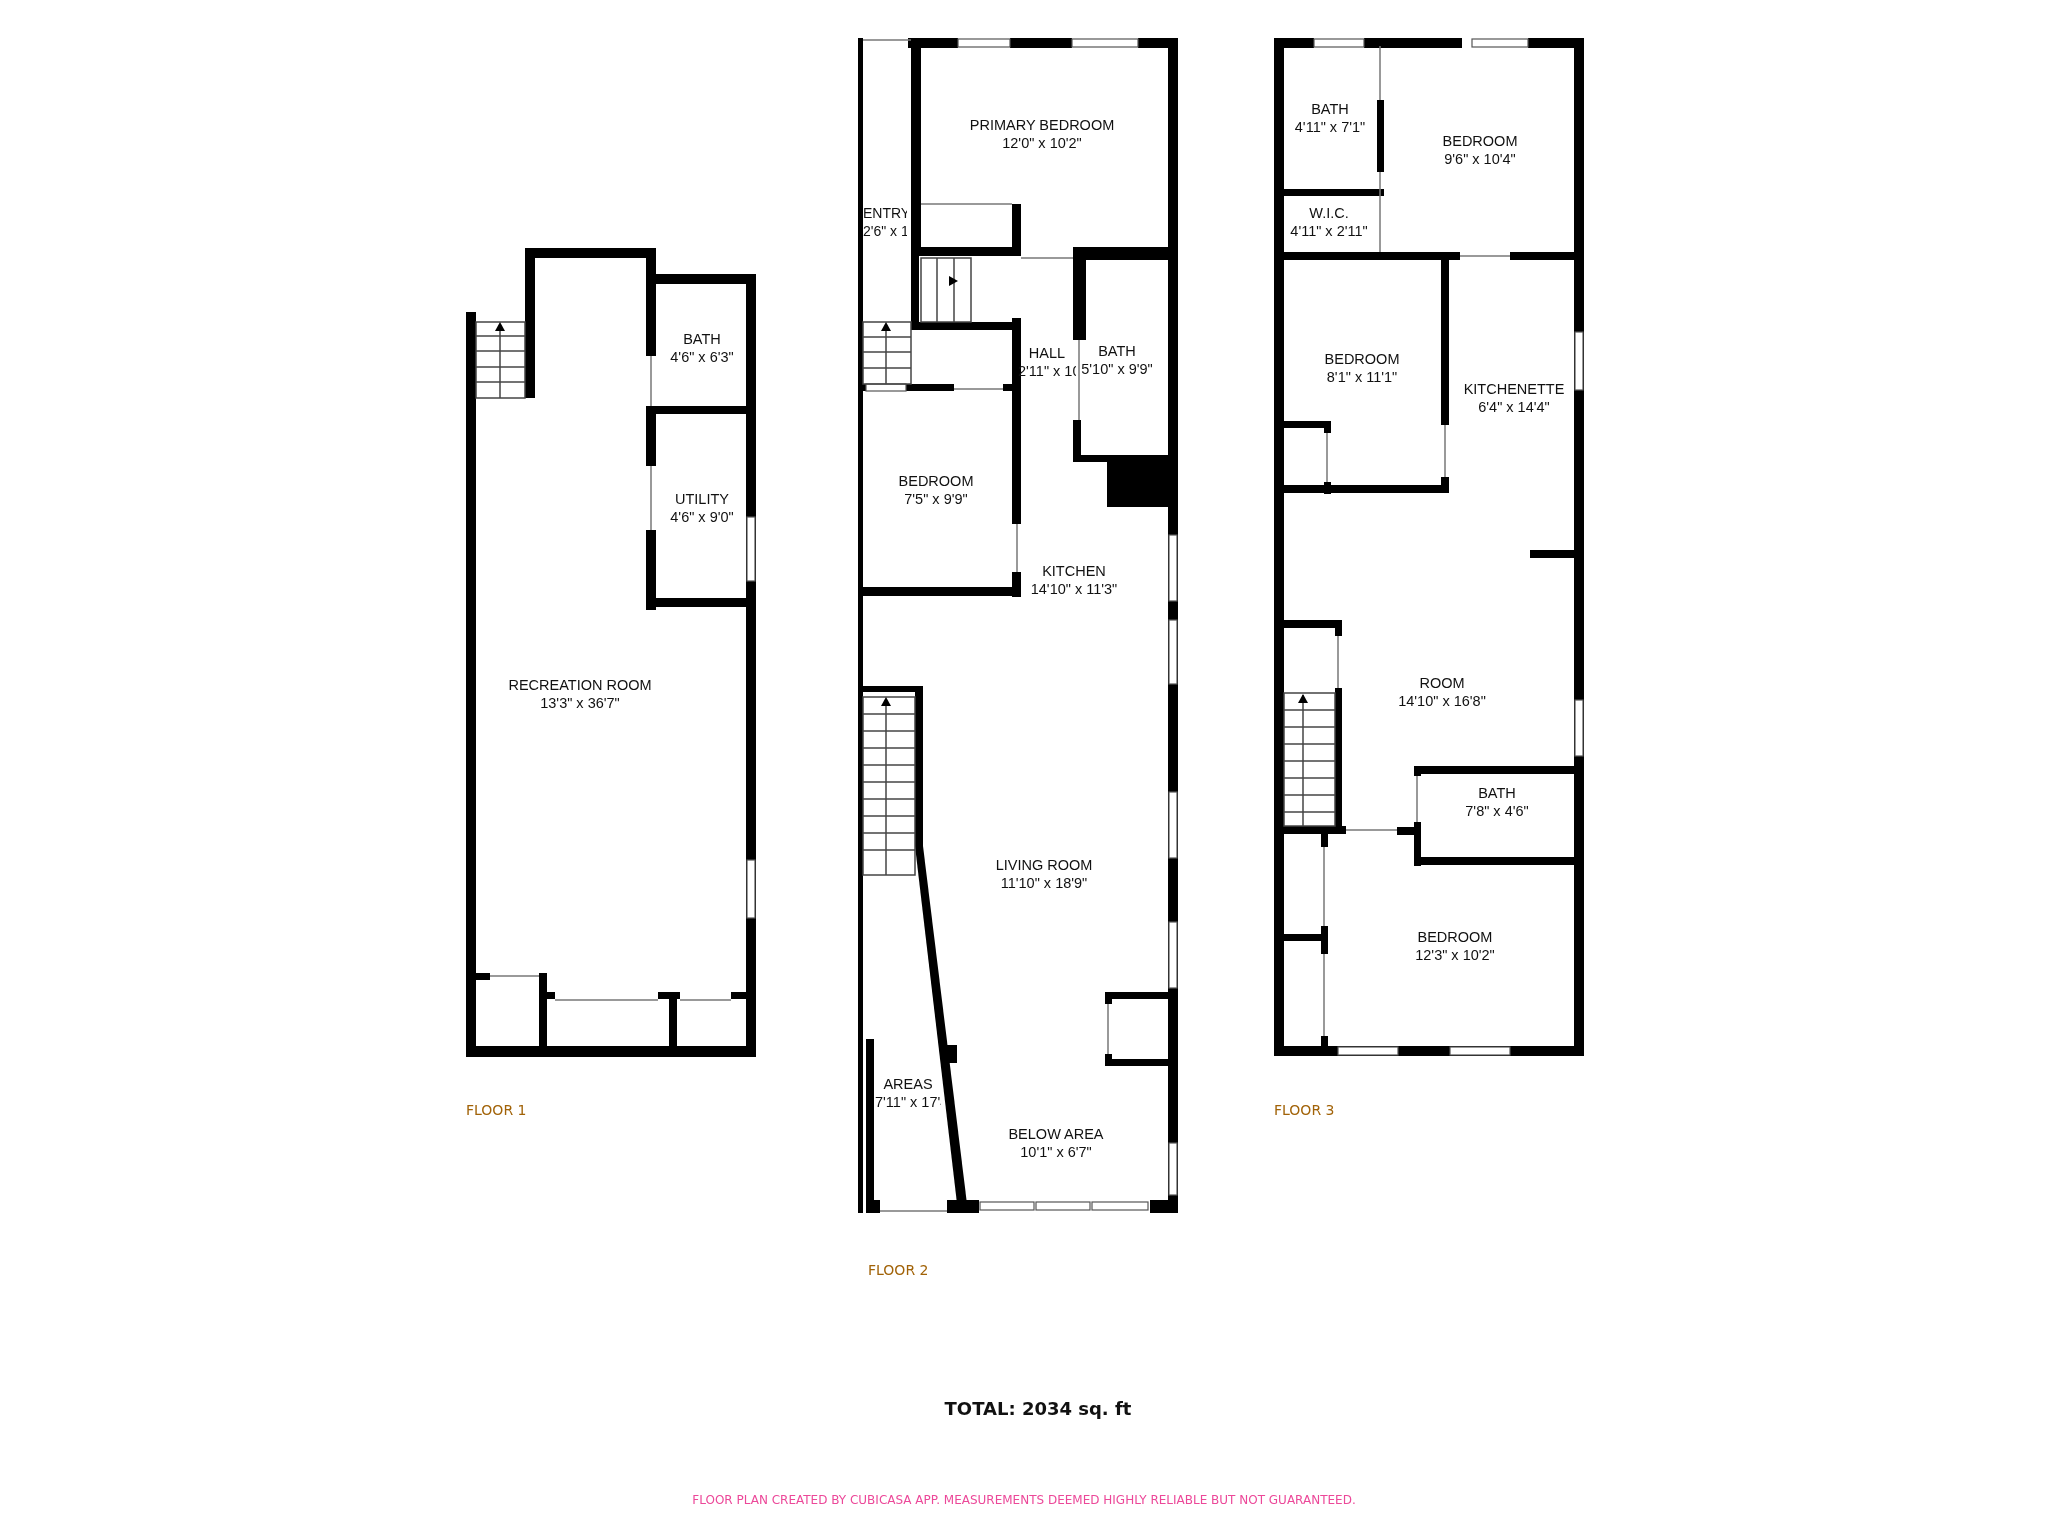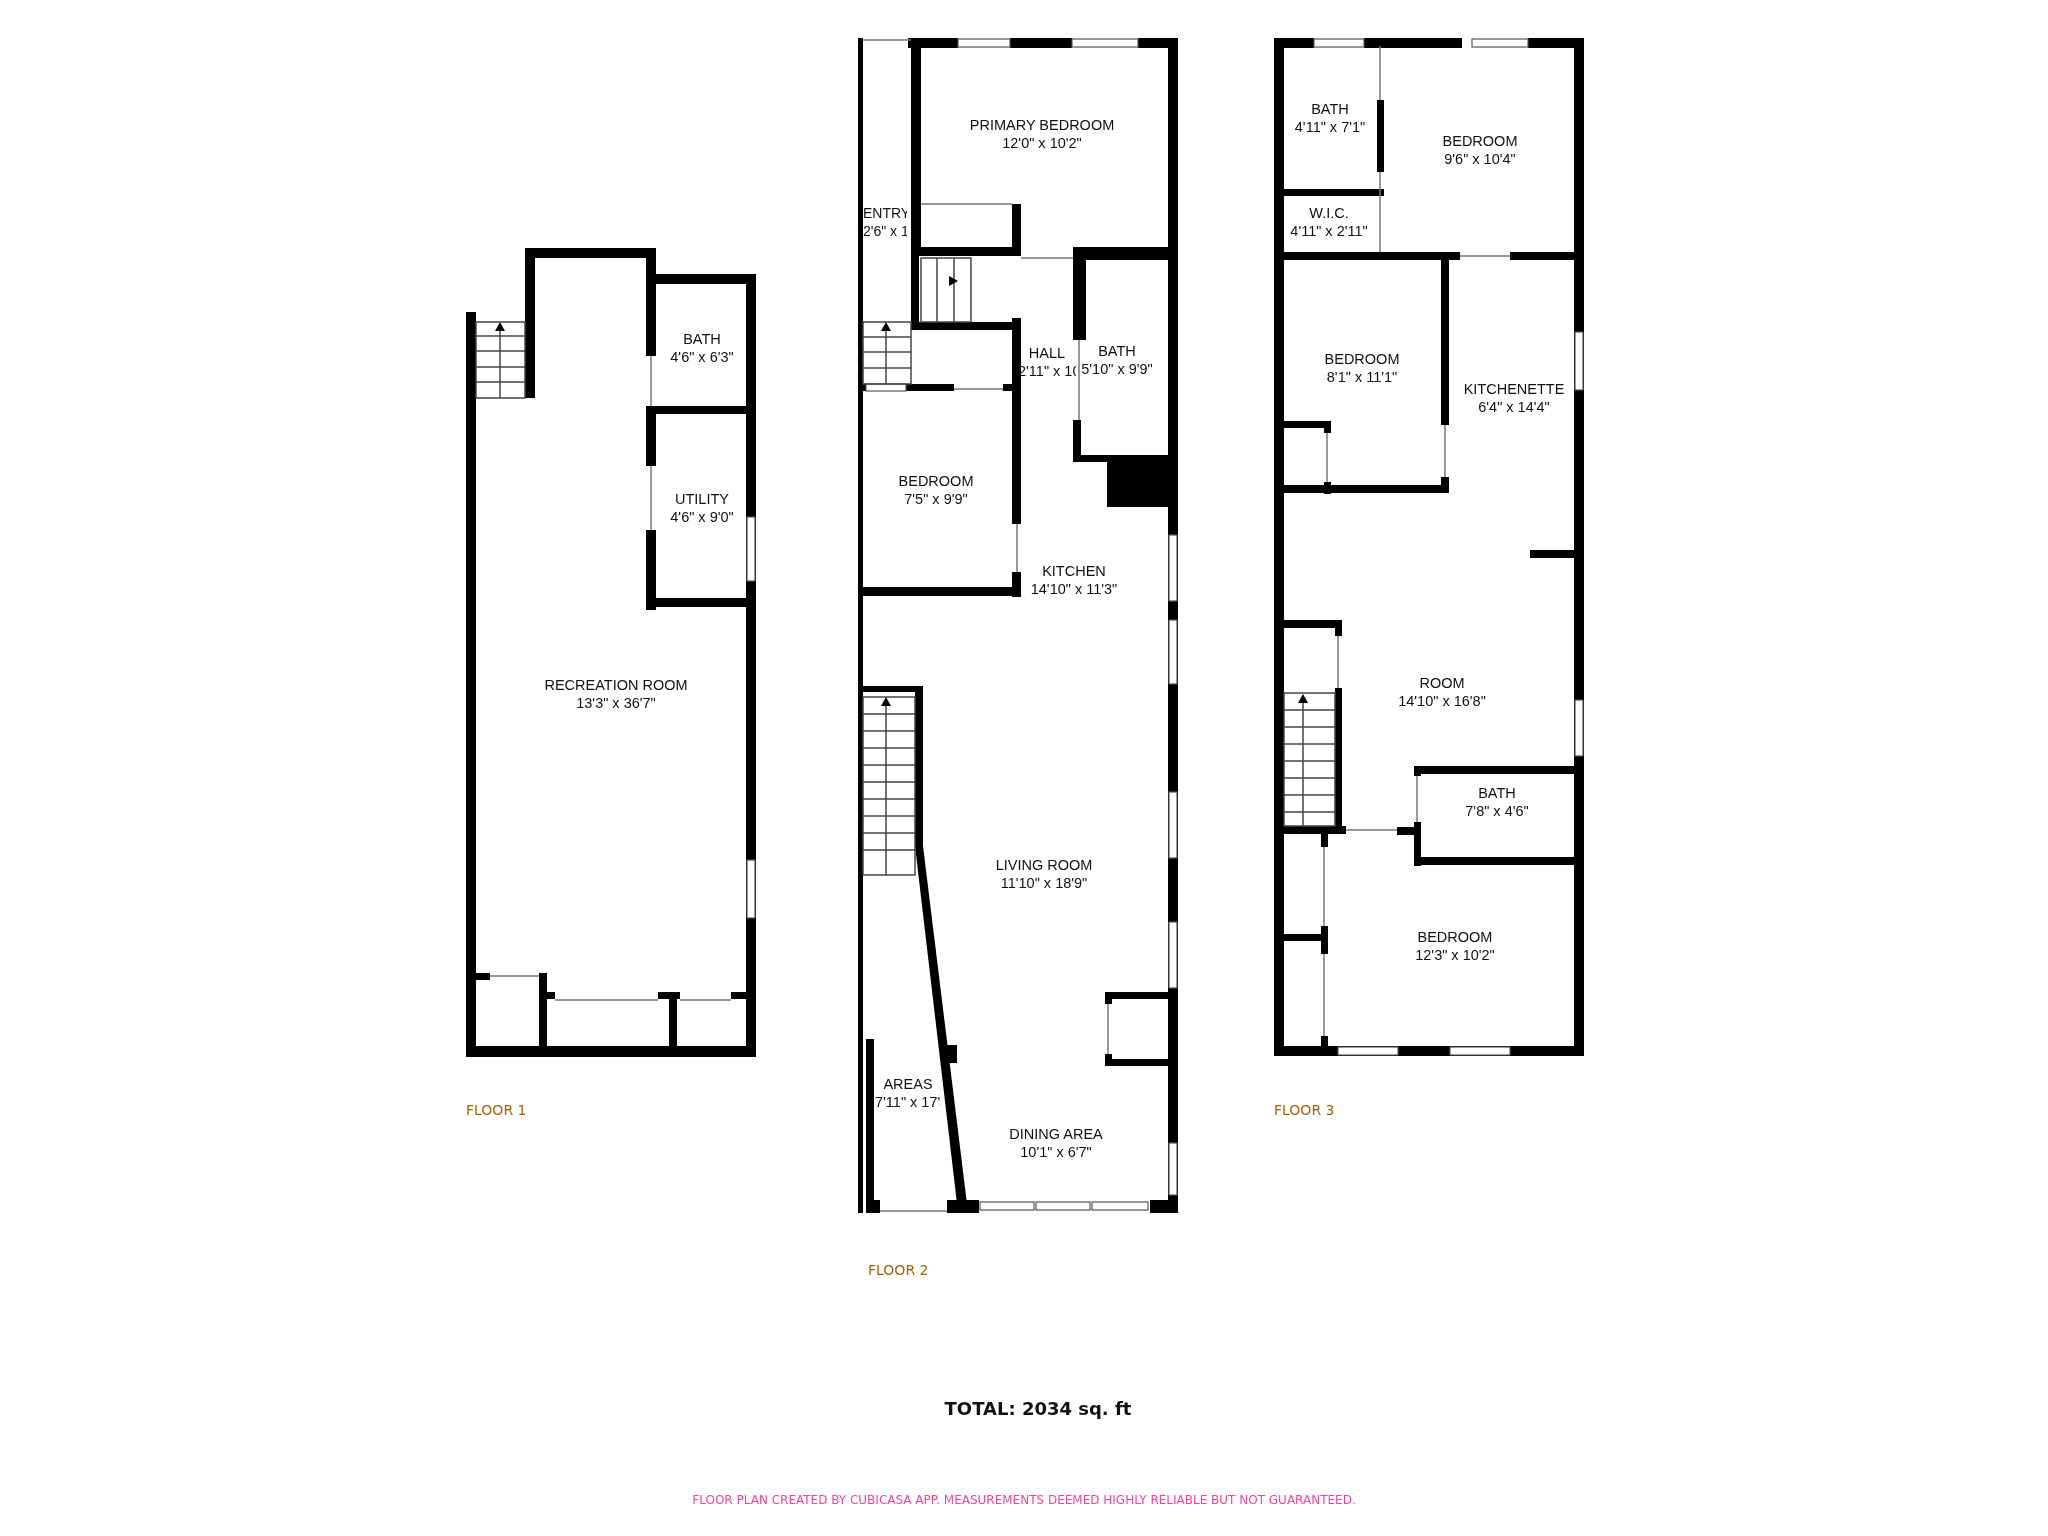--- a/index.html
+++ b/index.html
@@ -265,21 +265,21 @@
 </svg>
 
 <div class="room-label" style="left:702px;top:330px;">
   <div>BATH</div>
   <div>4'6" x 6'3"</div>
 </div>
 <div class="room-label" style="left:702px;top:490px;">
   <div>UTILITY</div>
   <div>4'6" x 9'0"</div>
 </div>
-<div class="room-label" style="left:616px;top:676px;">
+<div class="room-label" style="left:580px;top:676px;">
   <div>RECREATION ROOM</div>
   <div>13'3" x 36'7"</div>
 </div>
 
 <div class="room-label" style="left:1042px;top:116px;">
   <div>PRIMARY BEDROOM</div>
   <div>12'0" x 10'2"</div>
 </div>
 <div class="room-label" style="left:885px;top:171px;width:44px;overflow:hidden;font-size:14px;margin-top:33px;">
   <div>ENTRY</div>
@@ -303,21 +303,21 @@
 </div>
 <div class="room-label" style="left:1044px;top:856px;">
   <div>LIVING ROOM</div>
   <div>11'10" x 18'9"</div>
 </div>
 <div class="room-label" style="left:908px;top:1075px;width:66px;overflow:hidden;">
   <div>AREAS</div>
   <div>7'11" x 17'4"</div>
 </div>
 <div class="room-label" style="left:1056px;top:1125px;">
-  <div>DINING AREA</div>
+  <div>BELOW AREA</div>
   <div>10'1" x 6'7"</div>
 </div>
 
 <div class="room-label" style="left:1330px;top:100px;">
   <div>BATH</div>
   <div>4'11" x 7'1"</div>
 </div>
 <div class="room-label" style="left:1480px;top:132px;">
   <div>BEDROOM</div>
   <div>9'6" x 10'4"</div>

